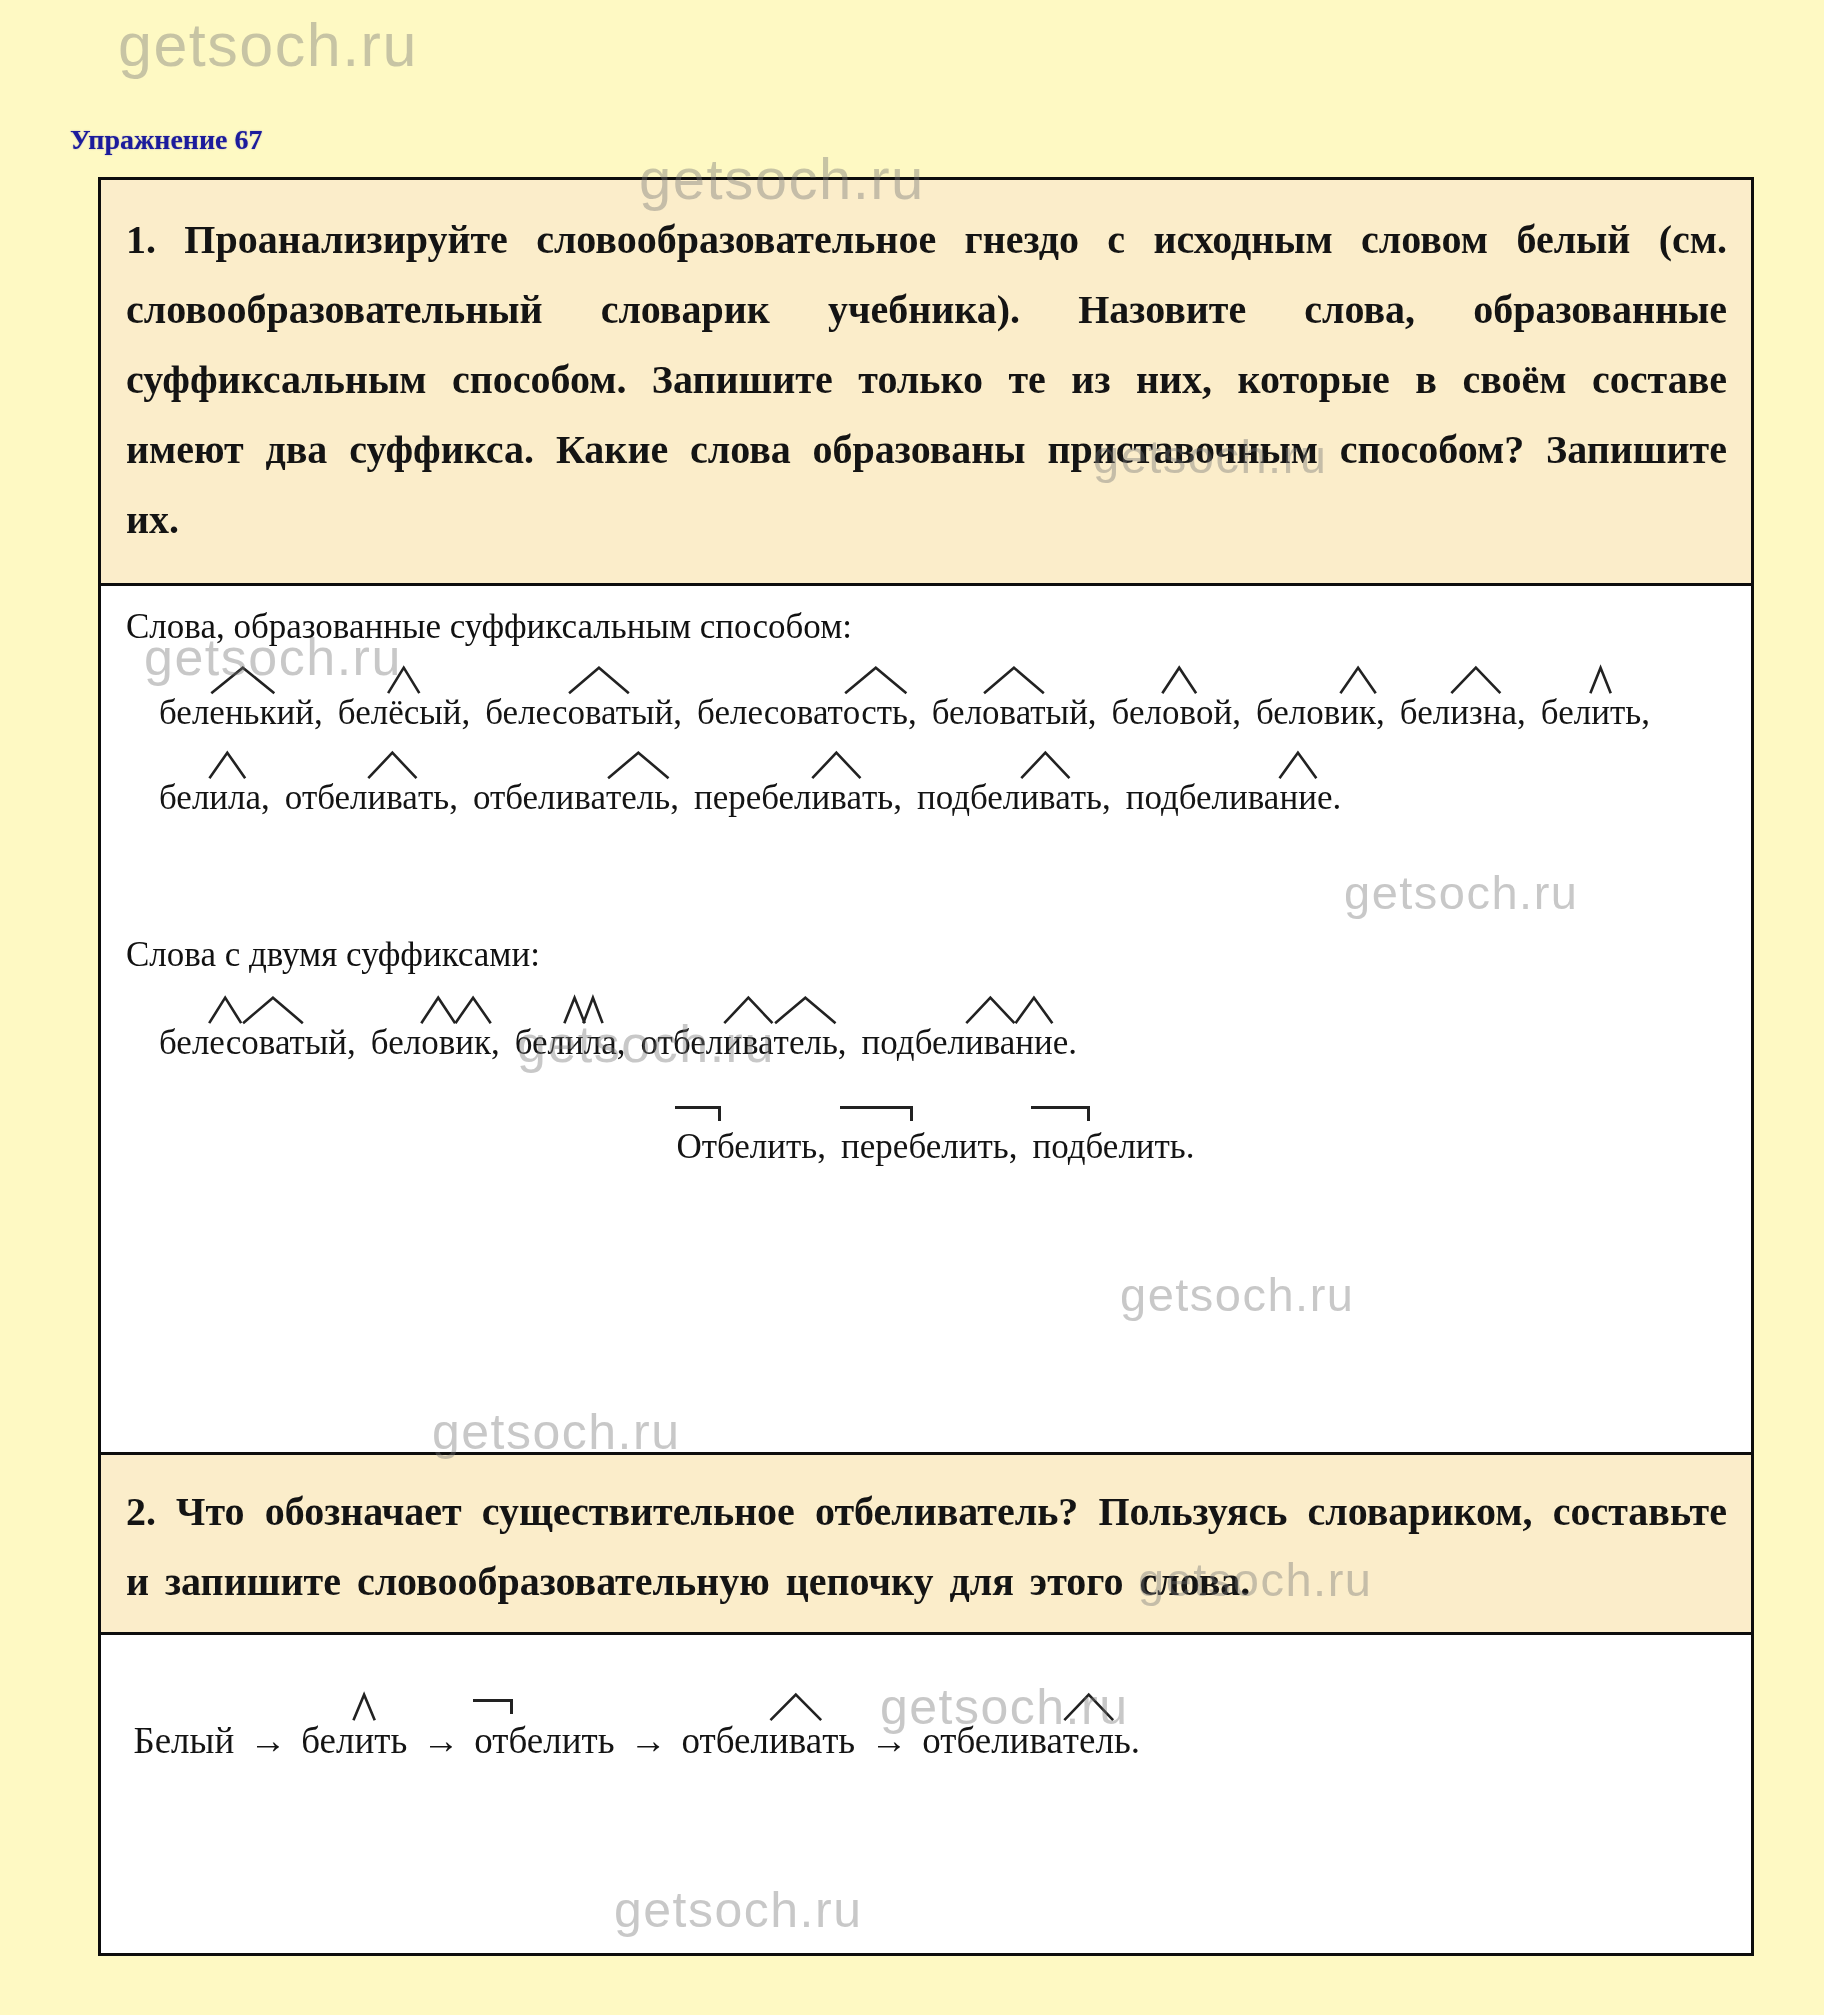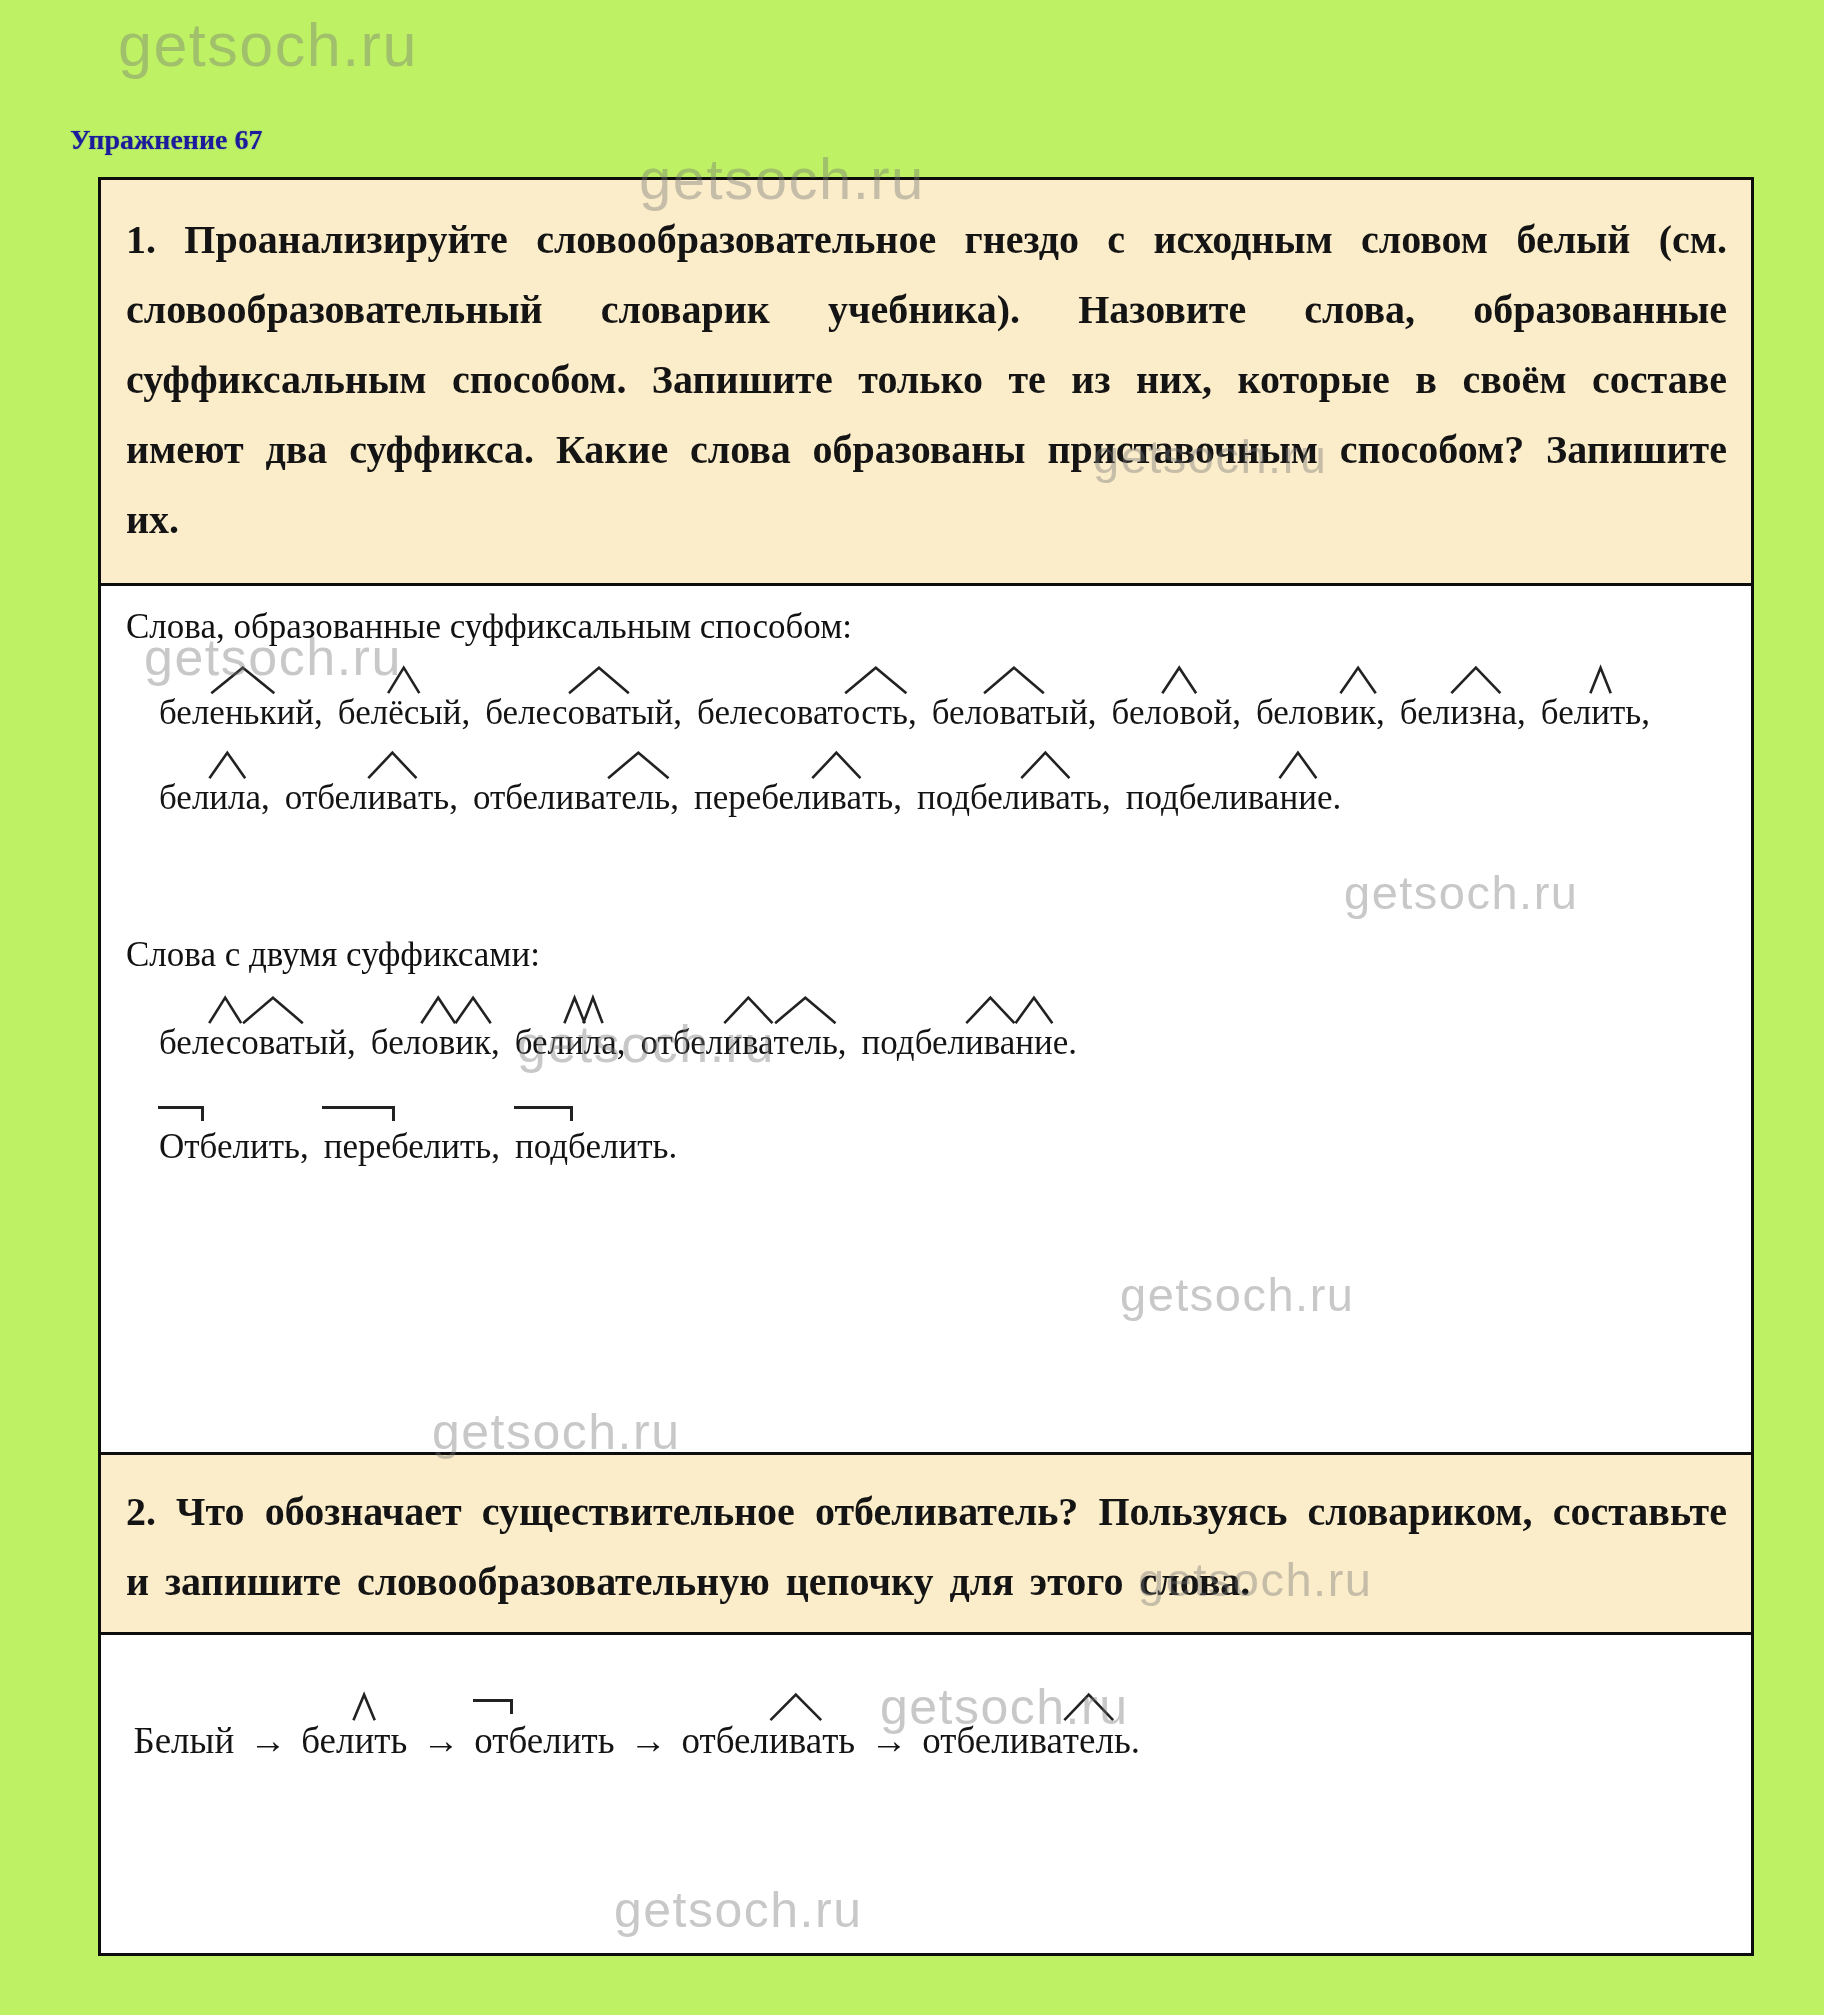--- a/index.html
+++ b/index.html
@@ -1,20 +1,20 @@
 <!DOCTYPE html>
 <html style="font-size:12px"><head>
 <meta charset="utf-8">
 <style>
   * { box-sizing: border-box; margin: 0; padding: 0; }
   html,body { background:#ffffff; }
   .page {
     position: relative;
     width: 1824px; height: 2015px;
-    background: #bef264;
+    background: #fef9c3;
     font-family: "Liberation Serif", serif;
     color: #141414;
     overflow: hidden;
   }
   .wm {
     position: absolute;
     font-family: "Liberation Sans", sans-serif;
     color: rgba(118,118,118,0.40);
     letter-spacing: 1.5px;
     z-index: 6;
@@ -60,21 +60,21 @@
   }
   .lbl1 { margin-top: 0; }
   .lbl2 { margin-top: 93px; }
   .lbl3 { margin-top: 109px; }
   .wordlist {
     font-size: 35px;
     padding-left: 33px;
   }
   .wl-multi { margin-top: 21px; line-height: 85px; }
   .wl-single { margin-top: 43px; line-height: 46px; }
-  .wl-prefix { margin-top: 58px; line-height: 46px; }
+  .wl-prefix { margin-top: 58px; line-height: 46px; text-align: center; }
   .def-text {
     font-size: 37px;
     line-height: 74px;
     max-width: 1537px;
   }
   .chain { margin-top: 56px; font-size: 37px; line-height: 46px; padding-left: 7.4px; }
   .word { display: inline-block; white-space: nowrap; margin-right: 15px; line-height: 1.15; }
   .arrow { display: inline-block; margin-right: 15px; }
   .seg { position: relative; display: inline-block; }
   .caret {

